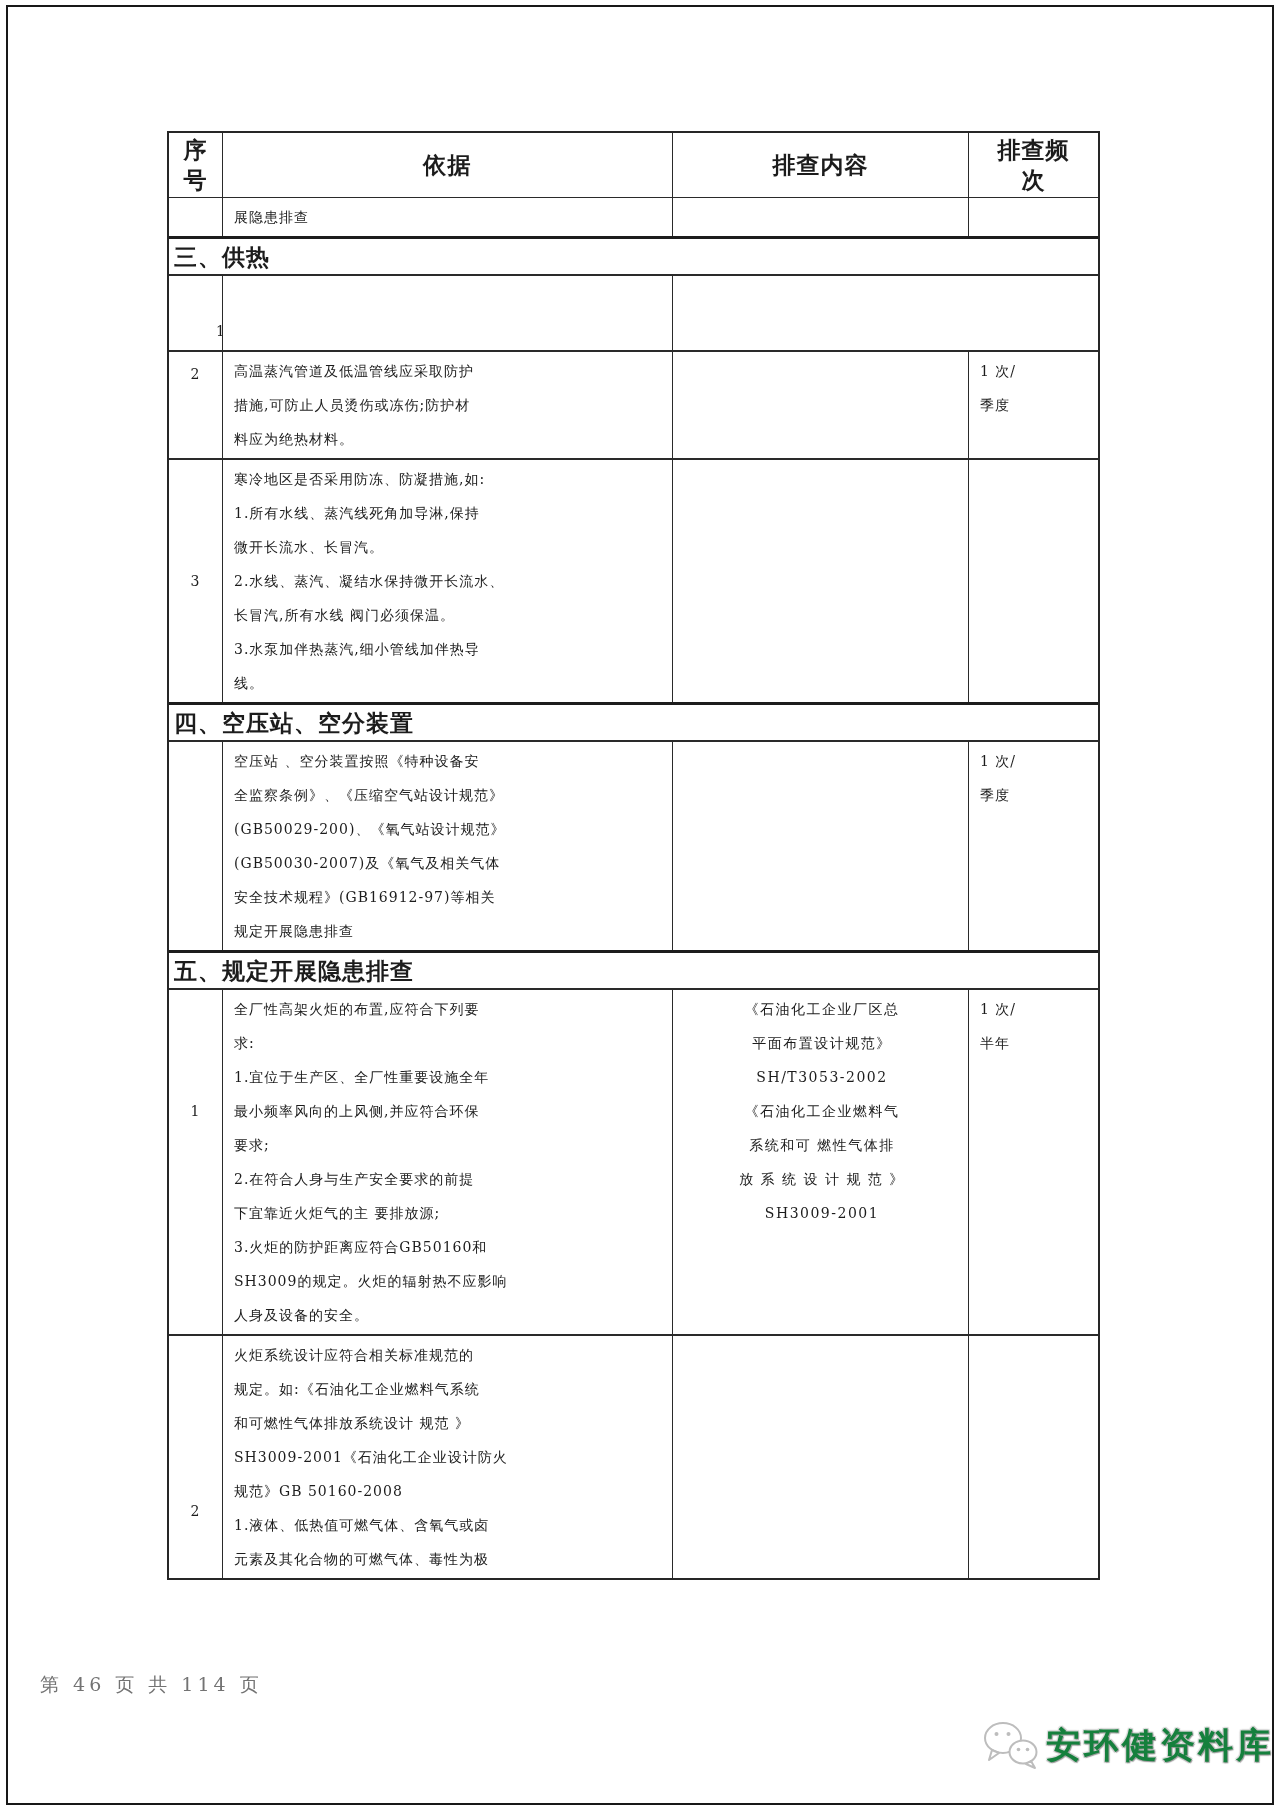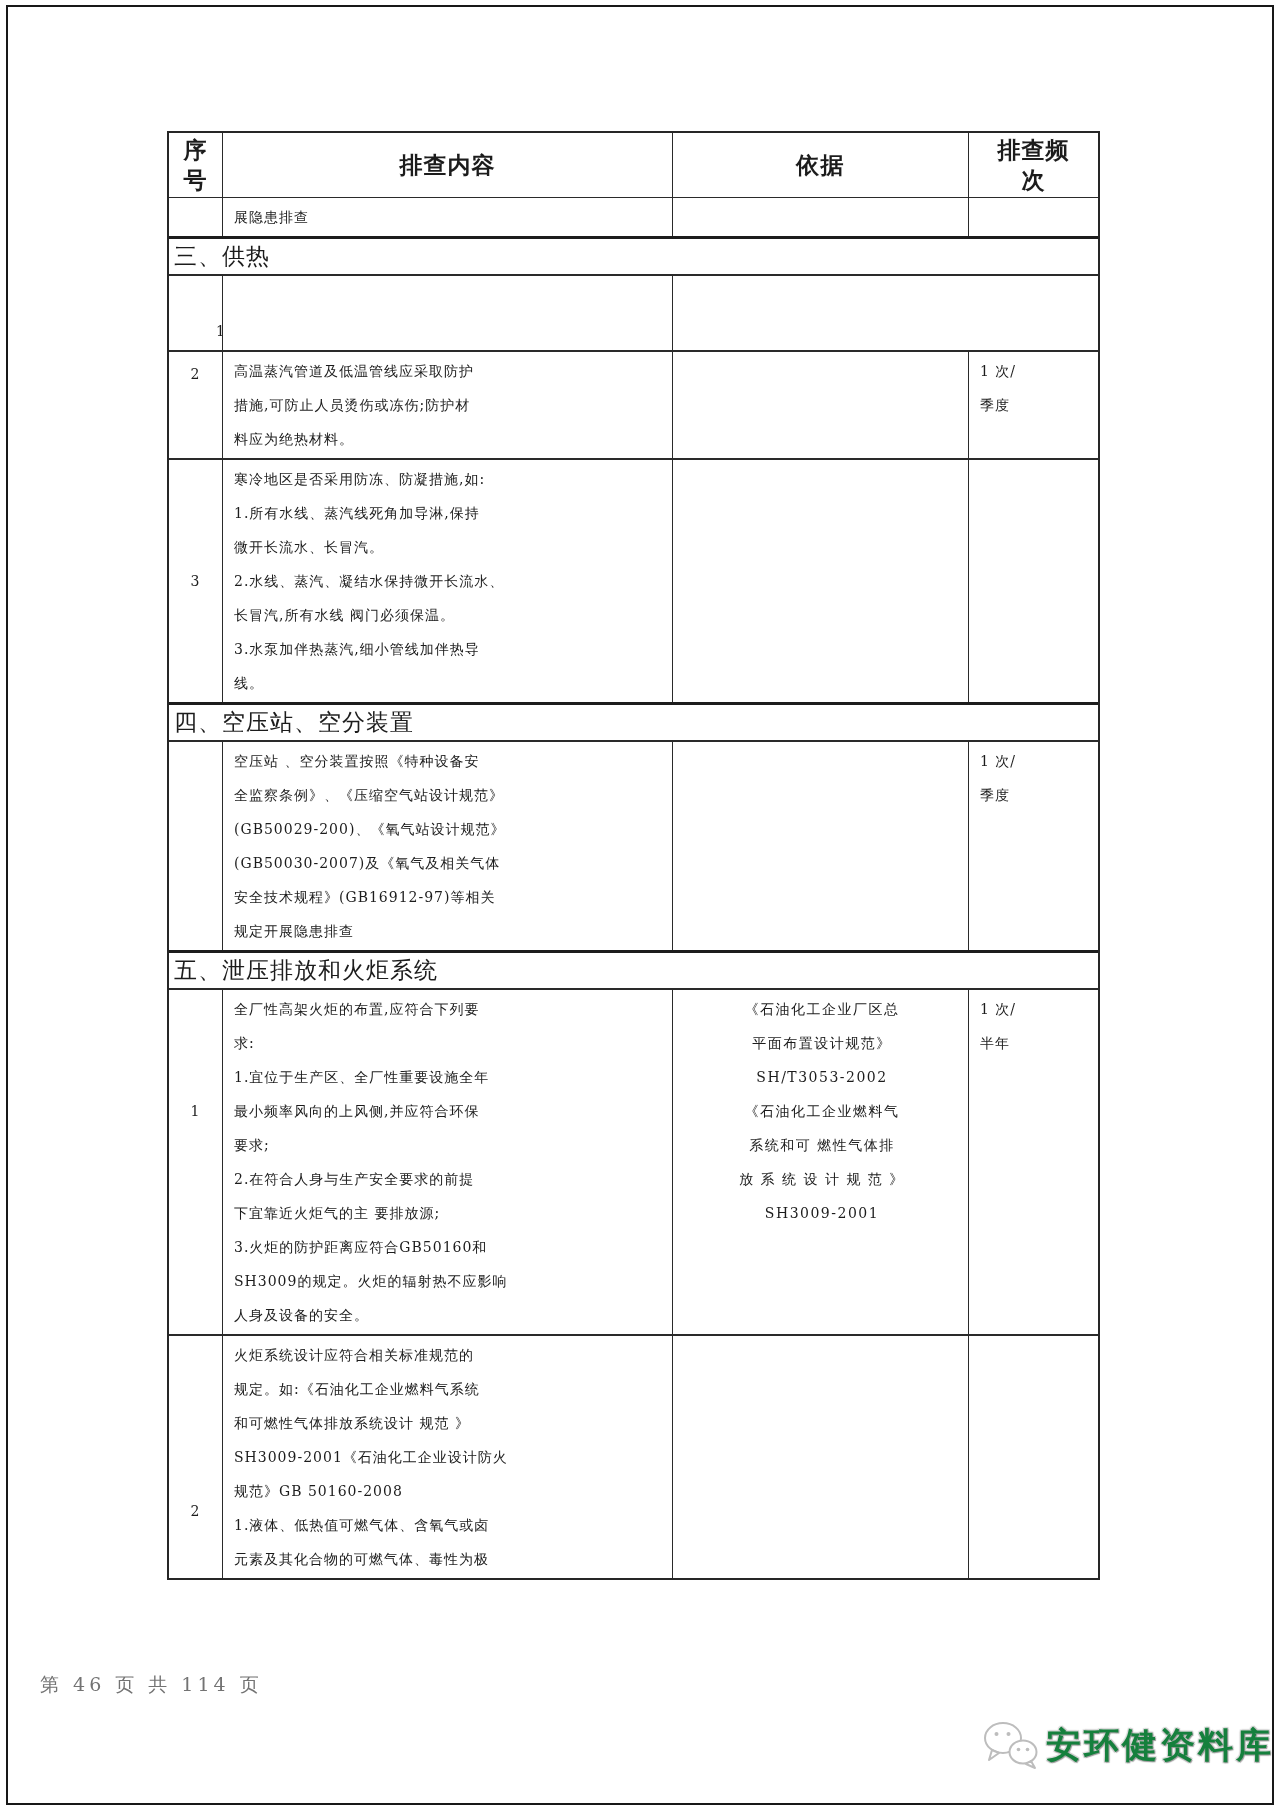--- a/index.html
+++ b/index.html
@@ -12,21 +12,21 @@
   .trow{display:grid;grid-template-columns:53px 450px 296px 1fr;border-top:2px solid #2a2a2a;}
   .trow.row-head{border-top:none;height:64px;}
   .trow.row-cont{border-top:1px solid #2a2a2a;}
   .cell{font-size:14px;line-height:34px;letter-spacing:1px;white-space:pre-line;
         padding:2px 8px 2px 11px;min-height:30px;}
   .c-seq{padding:2px 0;}
   .c-content,.c-basis,.c-freq{border-left:1px solid #2a2a2a;}
   .c-basis{letter-spacing:1.5px;text-align:center;}
   .row-head .cell{display:flex;align-items:center;justify-content:center;text-align:center;
         padding:0;font-size:23px;line-height:30px;font-weight:600;}
-  .sec-row{border-top:3px solid #1d1d1d;font-weight:normal;font-size:23px;line-height:29px;
+  .sec-row{border-top:3px solid #1d1d1d;font-weight:bold;font-size:23px;line-height:29px;
         padding:3px 6px 3px 5px;letter-spacing:1px;}
   .seq-center{display:flex;align-items:center;justify-content:center;}
   .seq-top{display:flex;justify-content:center;align-items:flex-start;padding-top:5px;}
   .seq-line2{display:flex;justify-content:flex-end;align-items:flex-start;padding-top:38px;}
   .seq-line2 span{margin-right:-4px;}
   .seq-midhigh{display:flex;justify-content:center;align-items:flex-start;padding-top:104px;}
   .seq-low{display:flex;justify-content:center;align-items:flex-start;padding-top:158px;}
   .r5-1-content{min-height:340px;}
   .r3-1-content{min-height:192px;}
   .footer{position:absolute;left:40px;right:0;top:1672px;text-align:left;
@@ -39,22 +39,22 @@
 <body>
 
 <div class="page">
   <div class="frame"></div>
 
   <div class="doc">
 
     <div class="trow row-head">
       <div class="cell c-seq">序
 号</div>
+      <div class="cell c-basis">依据</div>
       <div class="cell c-content">排查内容</div>
-      <div class="cell c-basis">依据</div>
       <div class="cell c-freq">排查频
 次</div>
     </div>
 
     <div class="trow row-cont">
       <div class="cell c-seq"></div>
       <div class="cell c-content">展隐患排查</div>
       <div class="cell c-basis"></div>
       <div class="cell c-freq"></div>
     </div>
@@ -98,21 +98,21 @@
 全监察条例》、《压缩空气站设计规范》
 (GB50029-200)、《氧气站设计规范》
 (GB50030-2007)及《氧气及相关气体
 安全技术规程》(GB16912-97)等相关
 规定开展隐患排查</div>
       <div class="cell c-basis"></div>
       <div class="cell c-freq">1 次/
 季度</div>
     </div>
 
-    <div class="sec-row">五、泄压排放和火炬系统</div>
+    <div class="sec-row">五、规定开展隐患排查</div>
 
     <div class="trow">
       <div class="cell c-seq seq-midhigh"><span>1</span></div>
       <div class="cell c-content r5-1-content">全厂性高架火炬的布置,应符合下列要
 求:
 1.宜位于生产区、全厂性重要设施全年
 最小频率风向的上风侧,并应符合环保
 要求;
 2.在符合人身与生产安全要求的前提
 下宜靠近火炬气的主 要排放源;

